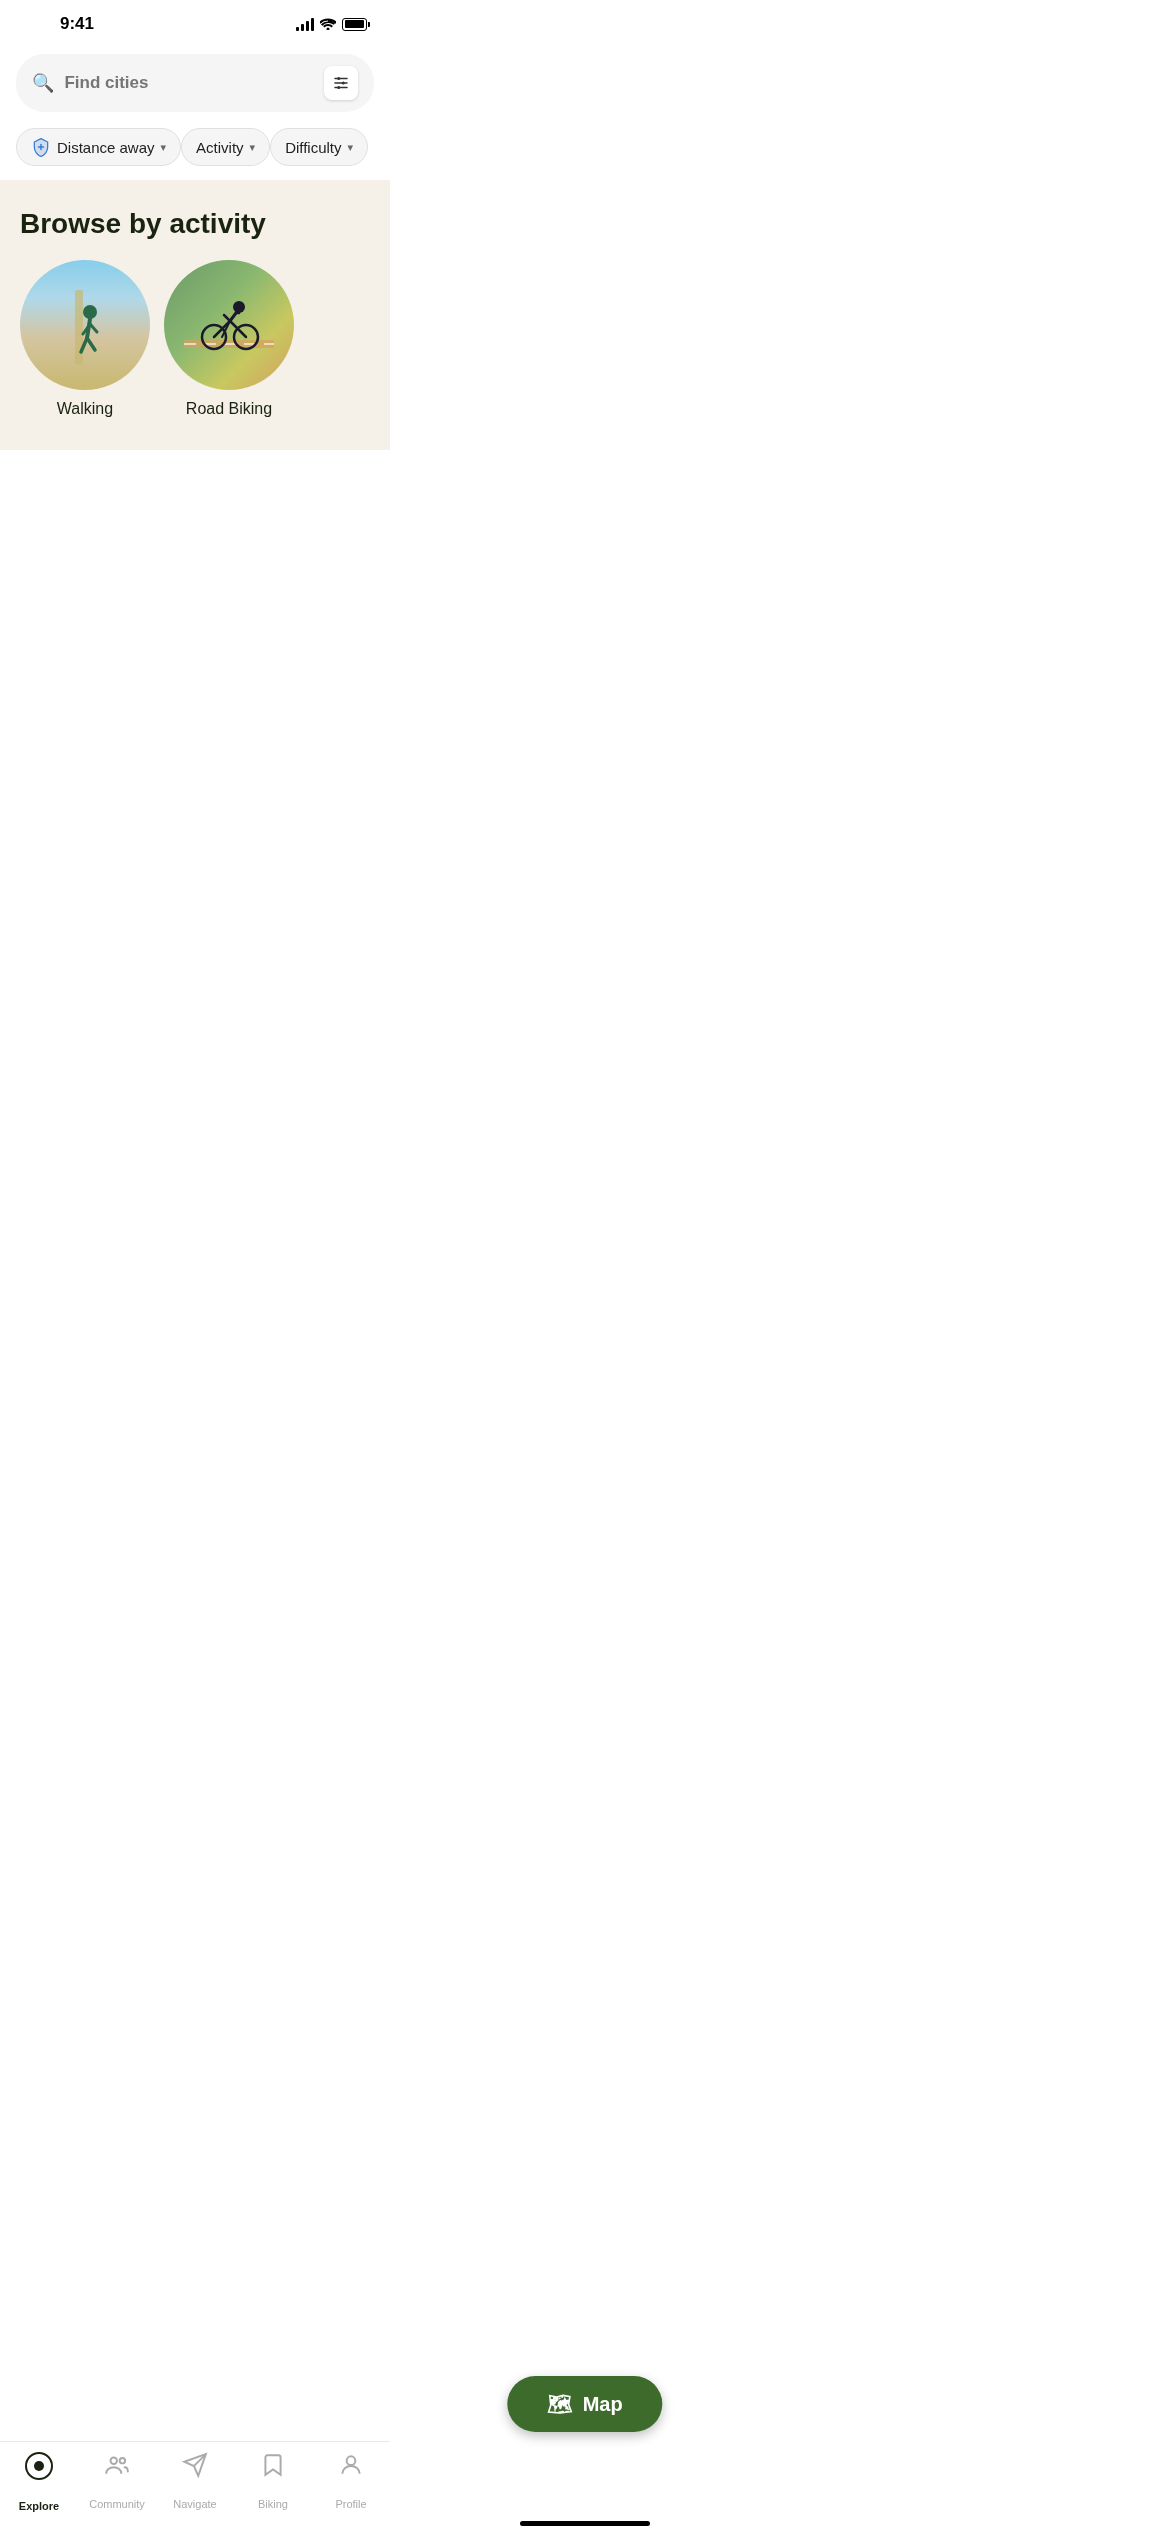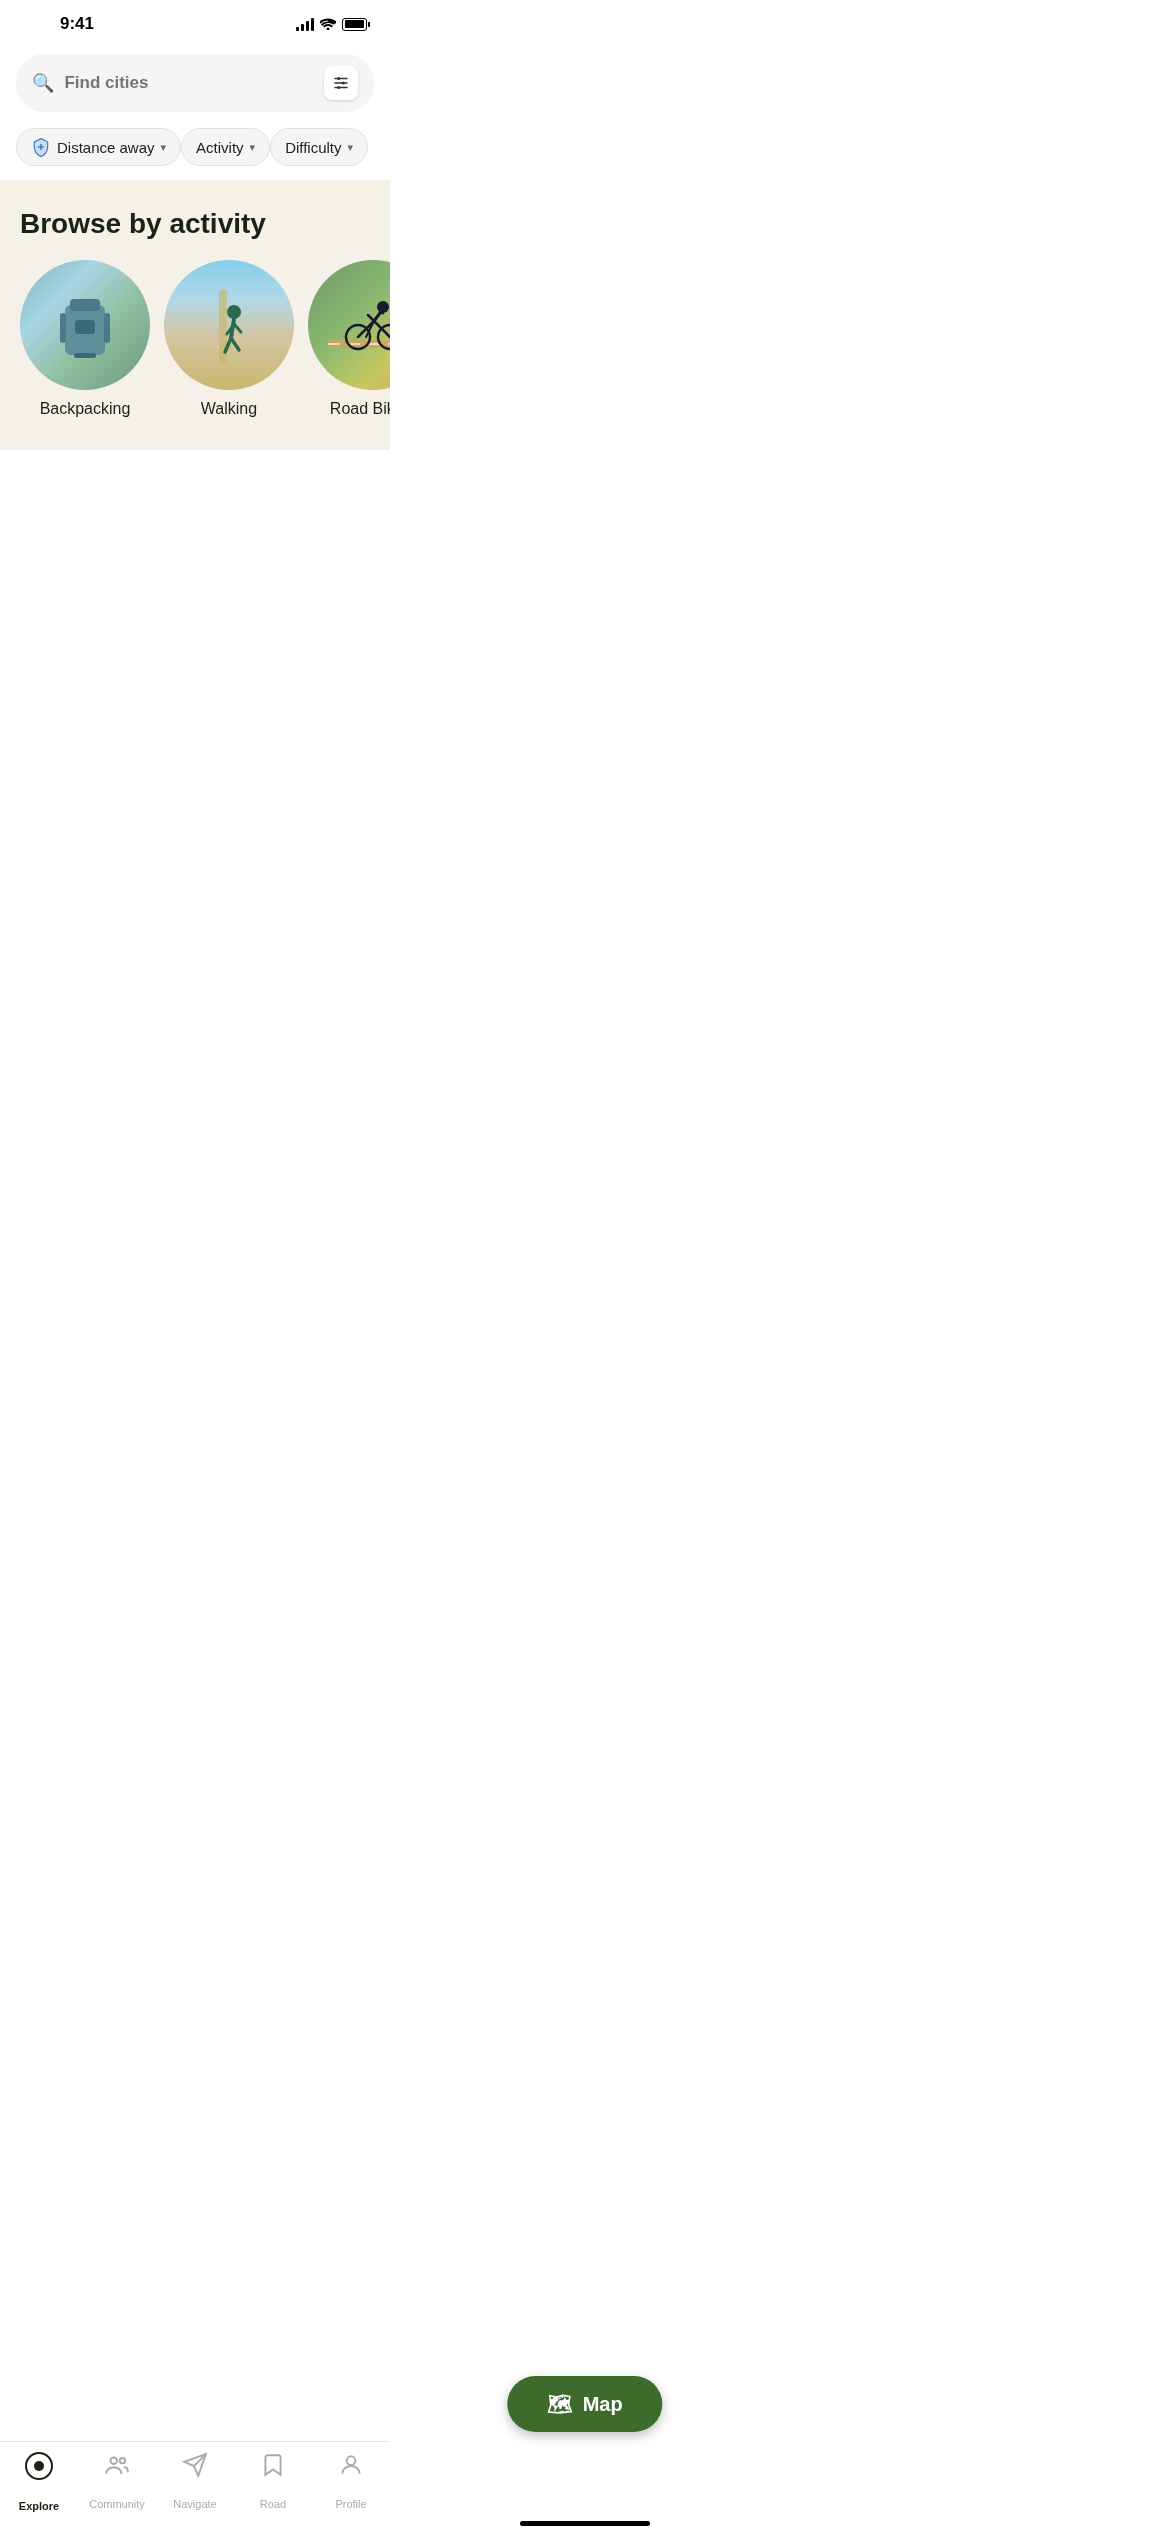--- a/index.html
+++ b/index.html
@@ -388,34 +388,20 @@
   <div class="chip">
     <span>Difficulty</span>
     <span class="chip-chevron">▾</span>
   </div>
 </div>
 
 <div class="browse-section">
   <h2 class="browse-title">Browse by activity</h2>
   <div class="activity-scroll">
 
-    <div class="activity-item">
-      <div class="activity-circle img-backpacking">
-        <svg width="70" height="80" viewBox="0 0 70 80" fill="none">
-
-          <rect x="15" y="20" width="40" height="50" rx="6" fill="#5a8a9a" opacity="0.9"></rect>
-          <rect x="20" y="14" width="30" height="12" rx="4" fill="#4a7a8a"></rect>
-          <rect x="25" y="35" width="20" height="14" rx="3" fill="#3a6a7a"></rect>
-          <rect x="10" y="28" width="6" height="30" rx="3" fill="#4a7a8a"></rect>
-          <rect x="54" y="28" width="6" height="30" rx="3" fill="#4a7a8a"></rect>
-          <rect x="24" y="68" width="22" height="5" rx="2" fill="#3a6a7a"></rect>
-        </svg>
-      </div>
-      <span class="activity-label">Backpacking</span>
-    </div>
 
     <div class="activity-item">
       <div class="activity-circle img-walking">
         <svg width="80" height="90" viewBox="0 0 80 90" fill="none">
 
           <rect x="30" y="10" width="8" height="75" rx="2" fill="#c8b870" opacity="0.7"></rect>
 
           <circle cx="45" cy="32" r="7" fill="#2a6a4a"></circle>
           <line x1="45" y1="39" x2="42" y2="58" stroke="#2a6a4a" stroke-width="4" stroke-linecap="round"></line>
           <line x1="42" y1="58" x2="36" y2="72" stroke="#2a6a4a" stroke-width="3.5" stroke-linecap="round"></line>
@@ -487,21 +473,21 @@
       <path d="M22 2L11 13"></path>
       <path d="M22 2L15 22l-4-9-9-4 20-7z"></path>
     </svg>
     <span class="nav-label">Navigate</span>
   </div>
 
   <div class="nav-item">
     <svg class="nav-svg" viewBox="0 0 24 24">
       <path d="M19 21l-7-5-7 5V5a2 2 0 0 1 2-2h10a2 2 0 0 1 2 2z"></path>
     </svg>
-    <span class="nav-label">Road</span>
+    <span class="nav-label">Biking</span>
   </div>
 
   <div class="nav-item">
     <svg class="nav-svg" viewBox="0 0 24 24">
       <circle cx="12" cy="8" r="4"></circle>
       <path d="M4 20c0-4 3.58-7 8-7s8 3 8 7"></path>
     </svg>
     <span class="nav-label">Profile</span>
   </div>
 

